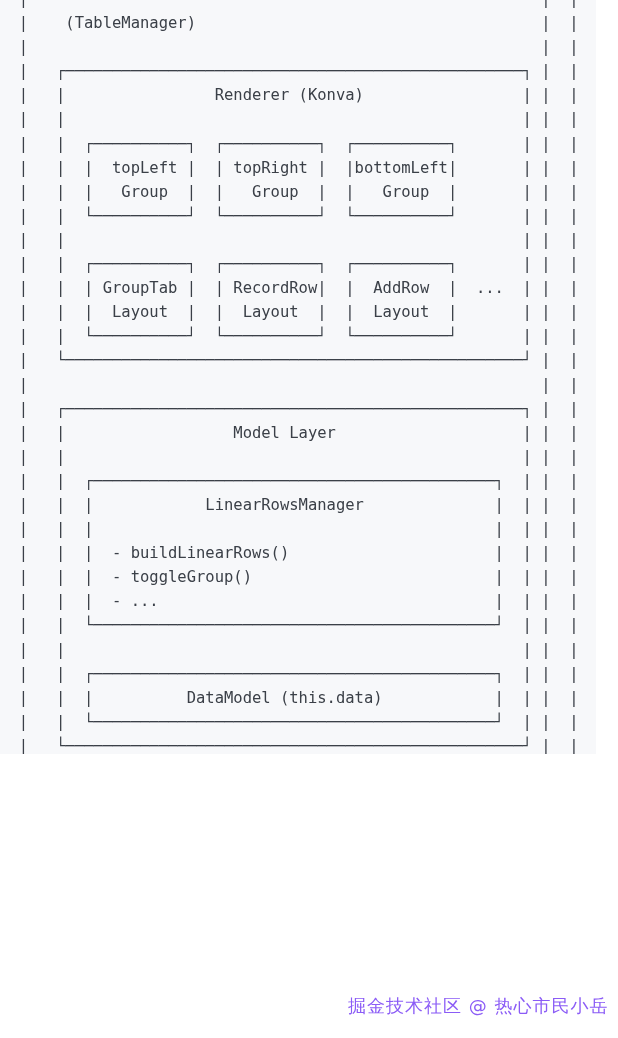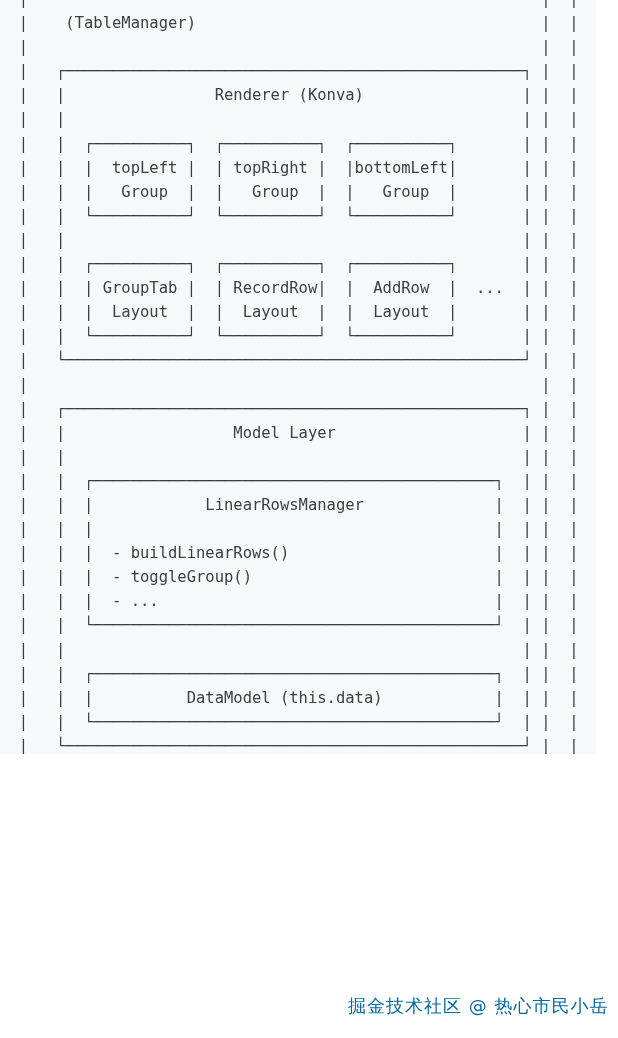--- a/index.html
+++ b/index.html
@@ -37,21 +37,21 @@
     white-space: pre;
     -webkit-font-smoothing: antialiased;
   }
   #watermark {
     position: absolute;
     left: 348px;
     top: 994px;
     font-family: "DejaVu Sans", "Liberation Sans", sans-serif;
     font-size: 18px;
     line-height: 24px;
-    color: #0369a1;
+    color: #8b5cf6;
     white-space: pre;
     pointer-events: none;
     letter-spacing: 1px;
   }
 </style>
 </head>
 <body>
 
 <div id="diagram-canvas">
   <pre id="ascii-art">  |                                                       |  |

